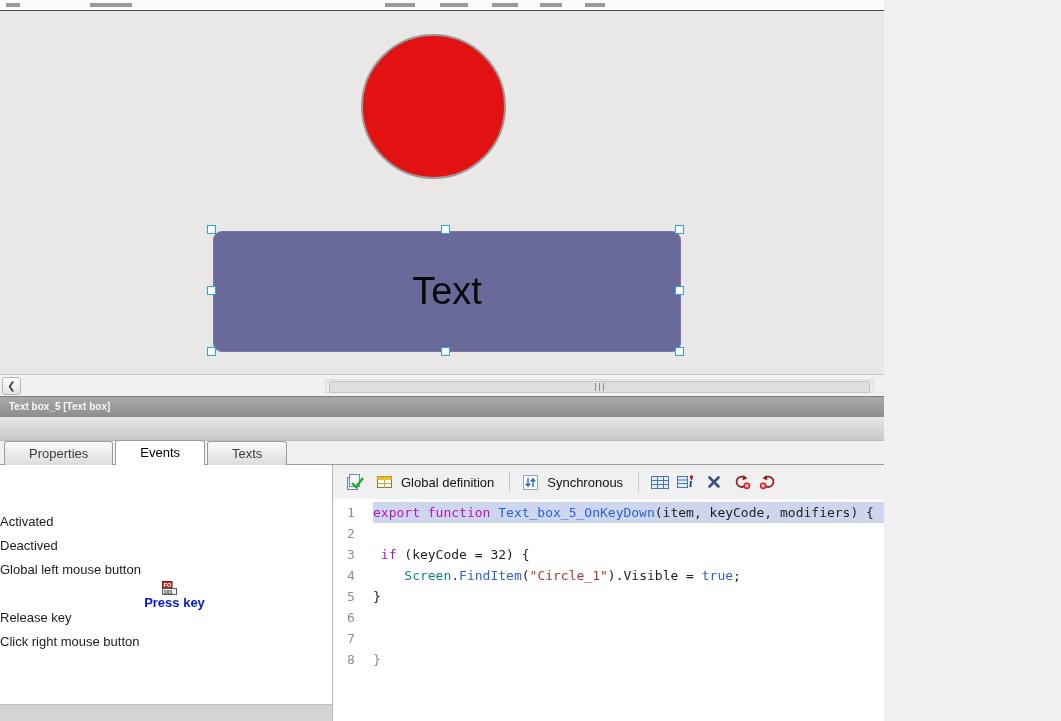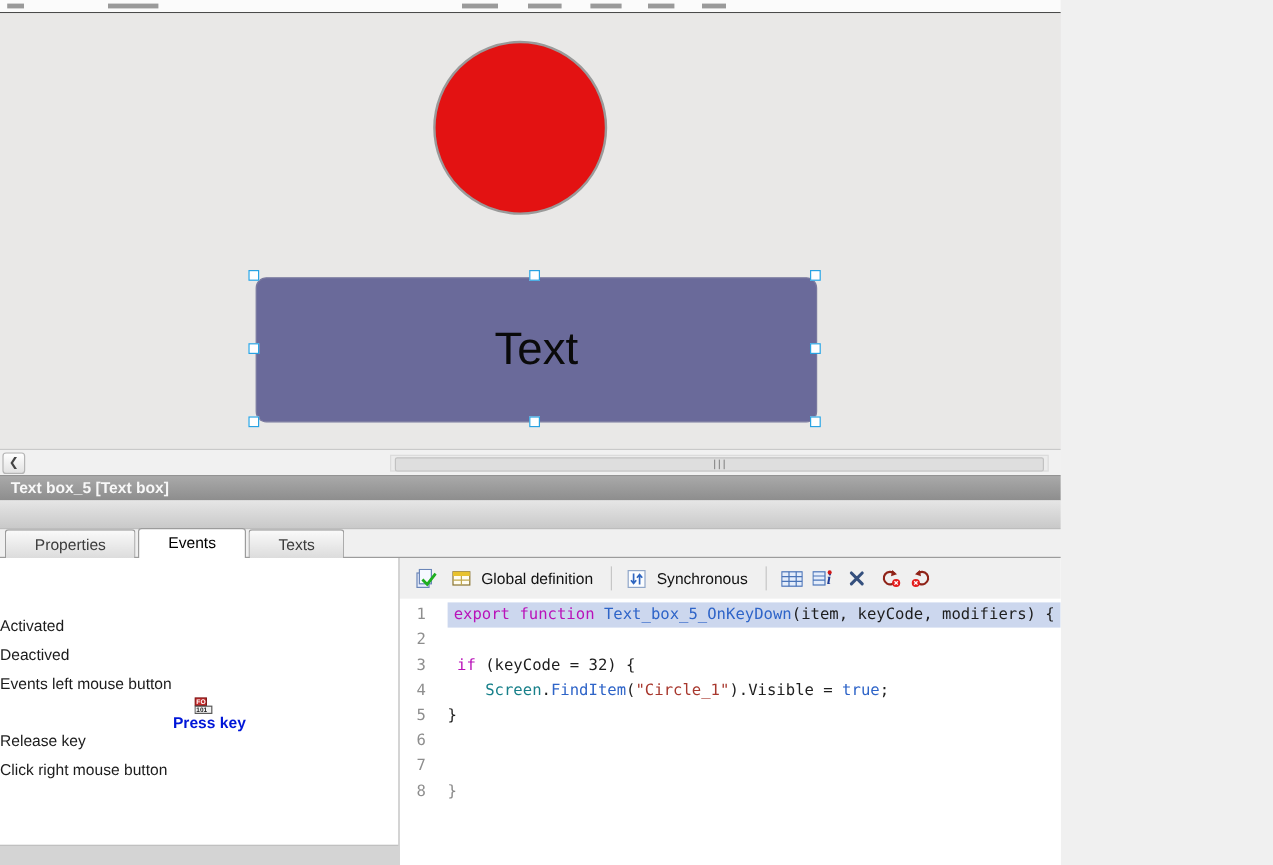--- a/index.html
+++ b/index.html
@@ -33,21 +33,21 @@
   .scroll-left-btn::before{content:"❮";}
   .scroll-track{position:absolute;left:325px;right:10px;top:4px;height:14px;background:#ececec;
                 border:1px solid #dcdcdc;box-sizing:border-box;}
   .scroll-thumb{position:absolute;left:3px;right:3px;top:1px;height:10px;background:#dedede;
                 border:1px solid #c2c2c2;border-radius:2px;display:flex;align-items:center;justify-content:center;}
   .scroll-thumb i{display:inline-block;width:1px;height:8px;background:#8f8f8f;margin:0 1.5px;}
 
   
   .titlebar{position:absolute;top:396px;left:0;right:0;height:21px;box-sizing:border-box;
             background:linear-gradient(#a9a9a9,#8d8d8d);border-top:1px solid #7c7c7c;
-            color:#f8f8f8;font-size:13px;font-weight:bold;line-height:20px;padding-left:9px;}
+            color:#f8f8f8;font-size:10px;font-weight:bold;line-height:20px;padding-left:9px;}
   .subbar{position:absolute;top:417px;left:0;right:0;height:23px;
           background:linear-gradient(#e6e6e6,#c9c9c9);border-bottom:1px solid #bdbdbd;}
 
   
   .tab-row{position:absolute;top:440px;left:0;right:0;height:25px;}
   .tab-row::before{content:"";position:absolute;left:0;right:0;bottom:0;height:1px;background:#9c9c9c;}
   .tabs{display:flex;padding-left:4px;height:100%;align-items:flex-end;position:relative;}
   .tab{height:24px;line-height:23px;box-sizing:border-box;padding:0 24px;margin-right:2px;
        border:1px solid #9c9c9c;border-bottom:none;border-radius:3px 3px 0 0;
        background:linear-gradient(#fafafa,#dcdcdc);color:#3c3c3c;font-size:13px;position:relative;z-index:1;}
@@ -68,21 +68,21 @@
                 padding-left:12px;gap:6px;}
   .tb-btn{display:inline-flex;align-items:center;justify-content:center;padding:1px;}
   .tb-label{font-size:13px;color:#111;margin:0 4px 0 1px;white-space:nowrap;}
   .tb-sep{width:1px;height:20px;background:#c6c6c6;margin:0 5px;flex:0 0 auto;}
 
   .code-area{flex:1;overflow:hidden;padding-top:3px;background:#fff;
              font-family:"DejaVu Sans Mono","Liberation Mono",monospace;font-size:13px;}
   .code-line{display:flex;height:21px;line-height:21px;}
   .ln{width:18px;margin-left:14px;flex:0 0 auto;color:#8e8e8e;}
   .code{flex:1;white-space:pre;margin-left:8px;color:#1e1e1e;}
-  .code.hl{background:var(--line-highlight,#ccd7ee);text-align:center;}
+  .code.hl{background:var(--line-highlight,#ccd7ee);}
   .c-kw{color:#b912b9;} .c-fn{color:#2e64c8;} .c-obj{color:#18808a;}
   .c-str{color:#a8382e;} .c-bool{color:#2e64c8;} .c-pl{color:#1e1e1e;} .c-gray{color:#8a8a8a;}
 </style>
 </head>
 <body>
 
 <div class="window">
 
   <div class="top-strip">
     <i style="left:6px;width:14px;"></i>
@@ -136,21 +136,21 @@
 
     <div class="left-panel">
       <div class="event-list">
           <div class="ev-item">
             <span>Activated</span>
           </div>
           <div class="ev-item">
             <span>Deactived</span>
           </div>
           <div class="ev-item">
-            <span>Events left mouse button</span>
+            <span>Global left mouse button</span>
           </div>
           <div class="ev-item selected">
             <span class="kbd-icon">
               <svg width="18" height="14" viewBox="0 0 18 14">
                 <rect x="0.5" y="0.5" width="9.5" height="6.5" fill="#c22a2a" stroke="#7e1a1a"></rect>
                 <text x="1.6" y="5.8" font-size="5.6" fill="#fff" font-family="sans-serif" font-weight="bold">FO</text>
                 <rect x="0.5" y="7.5" width="14" height="6" fill="#f2f2f2" stroke="#5a5a5a"></rect>
                 <text x="1.6" y="12.6" font-size="5.4" fill="#222" font-family="sans-serif" font-weight="bold">101</text>
               </svg>
             </span>

